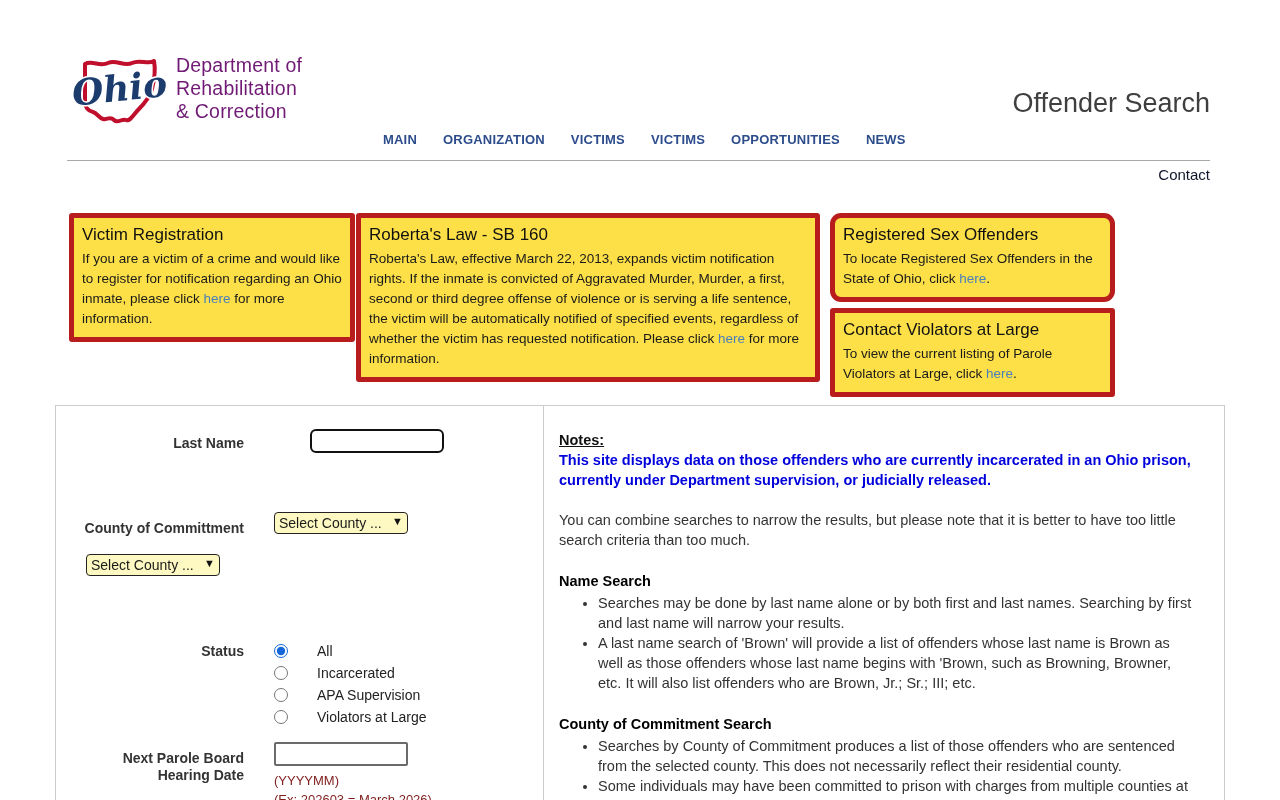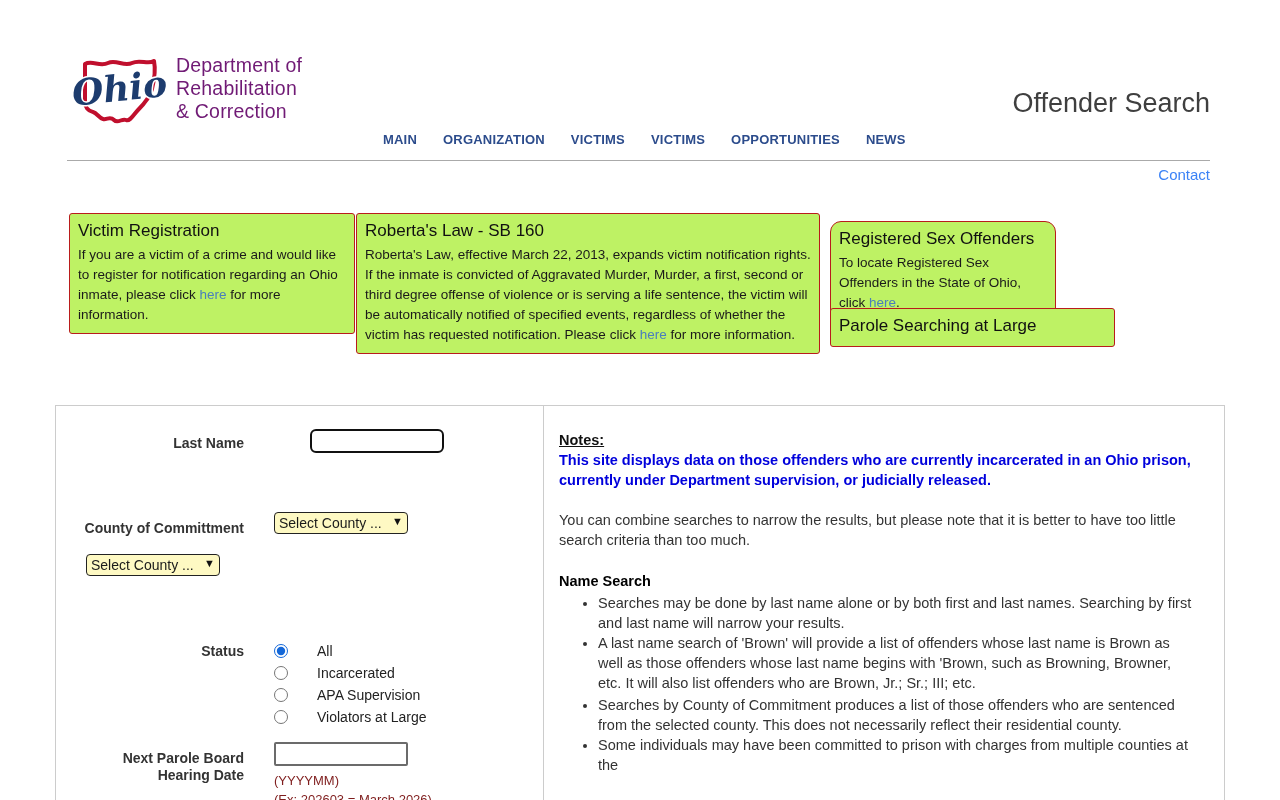--- a/index.html
+++ b/index.html
@@ -9,31 +9,31 @@
   a { text-decoration:none; cursor:pointer; }
 
   
   .logo { position:absolute; left:68px; top:48px; display:flex; align-items:center; gap:8px; cursor:pointer; }
   .logo svg { width:100px; height:80px; }
   .logo-text { color:#701a75; font-weight:normal; font-size:19.5px; line-height:23px; letter-spacing:0.2px; }
   .page-title { position:absolute; right:70px; top:88px; font-size:27px; color:#3f3f3f; }
   .main-nav { position:absolute; left:383px; top:132px; display:flex; gap:26px; }
   .main-nav a { color:#2C4C8C; font-weight:bold; font-size:13px; letter-spacing:0.2px; }
   .header-rule { position:absolute; left:67px; right:70px; top:160px; border:none; border-top:1px solid #aaa; }
-  .contact-link { position:absolute; right:70px; top:166px; font-size:15px; color:#3b82f6; }
-
-  
-  .info-box { position:absolute; background:#bef264; border:1px solid #b91c1c; border-radius:3px;
+  .contact-link { position:absolute; right:70px; top:166px; font-size:15px; color:#0f172a; }
+
+  
+  .info-box { position:absolute; background:#fde047; border:5px solid #b91c1c; border-radius:3px;
               padding:5px 8px 8px 8px; }
   .box-title { font-size:17px; line-height:24px; color:#111; }
   .box-body { font-size:13.5px; line-height:20px; color:#1a1a1a; margin-top:2px; }
   .box-body a { color:#4A7EBC; }
   .box-victim  { left:69px;  top:213px; width:286px; }
   .box-roberta { left:356px; top:213px; width:464px; }
-  .box-sex     { left:830px; top:221px; width:226px;border-radius:11px; }
+  .box-sex     { left:830px; top:213px; width:285px;border-radius:11px; }
   .box-parole  { left:830px; top:308px; width:285px; }
 
   
   .panel { position:absolute; left:55px; top:405px; width:1170px; height:900px;
            border:1px solid #ccc; background:#fff; }
   .form-col { position:absolute; left:0; top:0; bottom:0; width:488px; border-right:1px solid #ccc; }
   .form-row { position:absolute; left:0; width:488px; display:flex; }
   .form-label { width:188px; text-align:right; font-weight:bold; font-size:14px; color:#333;
                 line-height:17px; flex:none; }
   .form-ctrl { margin-left:30px; flex:none; }
@@ -106,21 +106,22 @@
   <div class="box-title">Roberta's Law - SB 160</div>
   <div class="box-body"><span>Roberta's Law, effective March 22, 2013, expands victim notification rights. If the inmate is convicted of Aggravated Murder, Murder, a first, second or third degree offense of violence or is serving a life sentence, the victim will be automatically notified of specified events, regardless of whether the victim has requested notification. Please click </span><a>here</a><span> for more information.</span></div>
 </div>
 
 <div class="info-box box-sex">
   <div class="box-title">Registered Sex Offenders</div>
   <div class="box-body"><span>To locate Registered Sex Offenders in the State of Ohio, click </span><a>here</a><span>.</span></div>
 </div>
 
 <div class="info-box box-parole">
-  <div class="box-title">Parole Searching at Large</div>
+  <div class="box-title">Contact Violators at Large</div>
+  <div class="box-body"><span>To view the current listing of Parole Violators at Large, click </span><a>here</a><span>.</span></div>
 </div>
 
 <div class="panel">
 
   <div class="form-col">
 
     <div class="form-row row-lastname">
       <div class="form-label">Last Name</div>
       <div class="form-ctrl"><input type="text" class="ti ti-focus" style=""></div>
     </div>
@@ -190,19 +191,20 @@
     <div class="notes-heading">Notes:</div>
     <div class="notes-emphasis">This site displays data on those offenders who are currently incarcerated in an Ohio prison, currently under Department supervision, or judicially released.</div>
     <div class="notes-intro">You can combine searches to narrow the results, but please note that it is better to have too little search criteria than too much.</div>
 
     <div class="notes-section-heading">Name Search</div>
     <ul>
       <li>Searches may be done by last name alone or by both first and last names. Searching by first and last name will narrow your results.</li>
       <li>A last name search of 'Brown' will provide a list of offenders whose last name is Brown as well as those offenders whose last name begins with 'Brown, such as Browning, Browner, etc. It will also list offenders who are Brown, Jr.; Sr.; III; etc.</li>
     </ul>
 
+    <div class="notes-section-heading">County of Commitment Search</div>
     <ul>
       <li>Searches by County of Commitment produces a list of those offenders who are sentenced from the selected county. This does not necessarily reflect their residential county.</li>
       <li>Some individuals may have been committed to prison with charges from multiple counties at the</li>
     </ul>
   </div>
 
 </div>
 
 </body></html>

